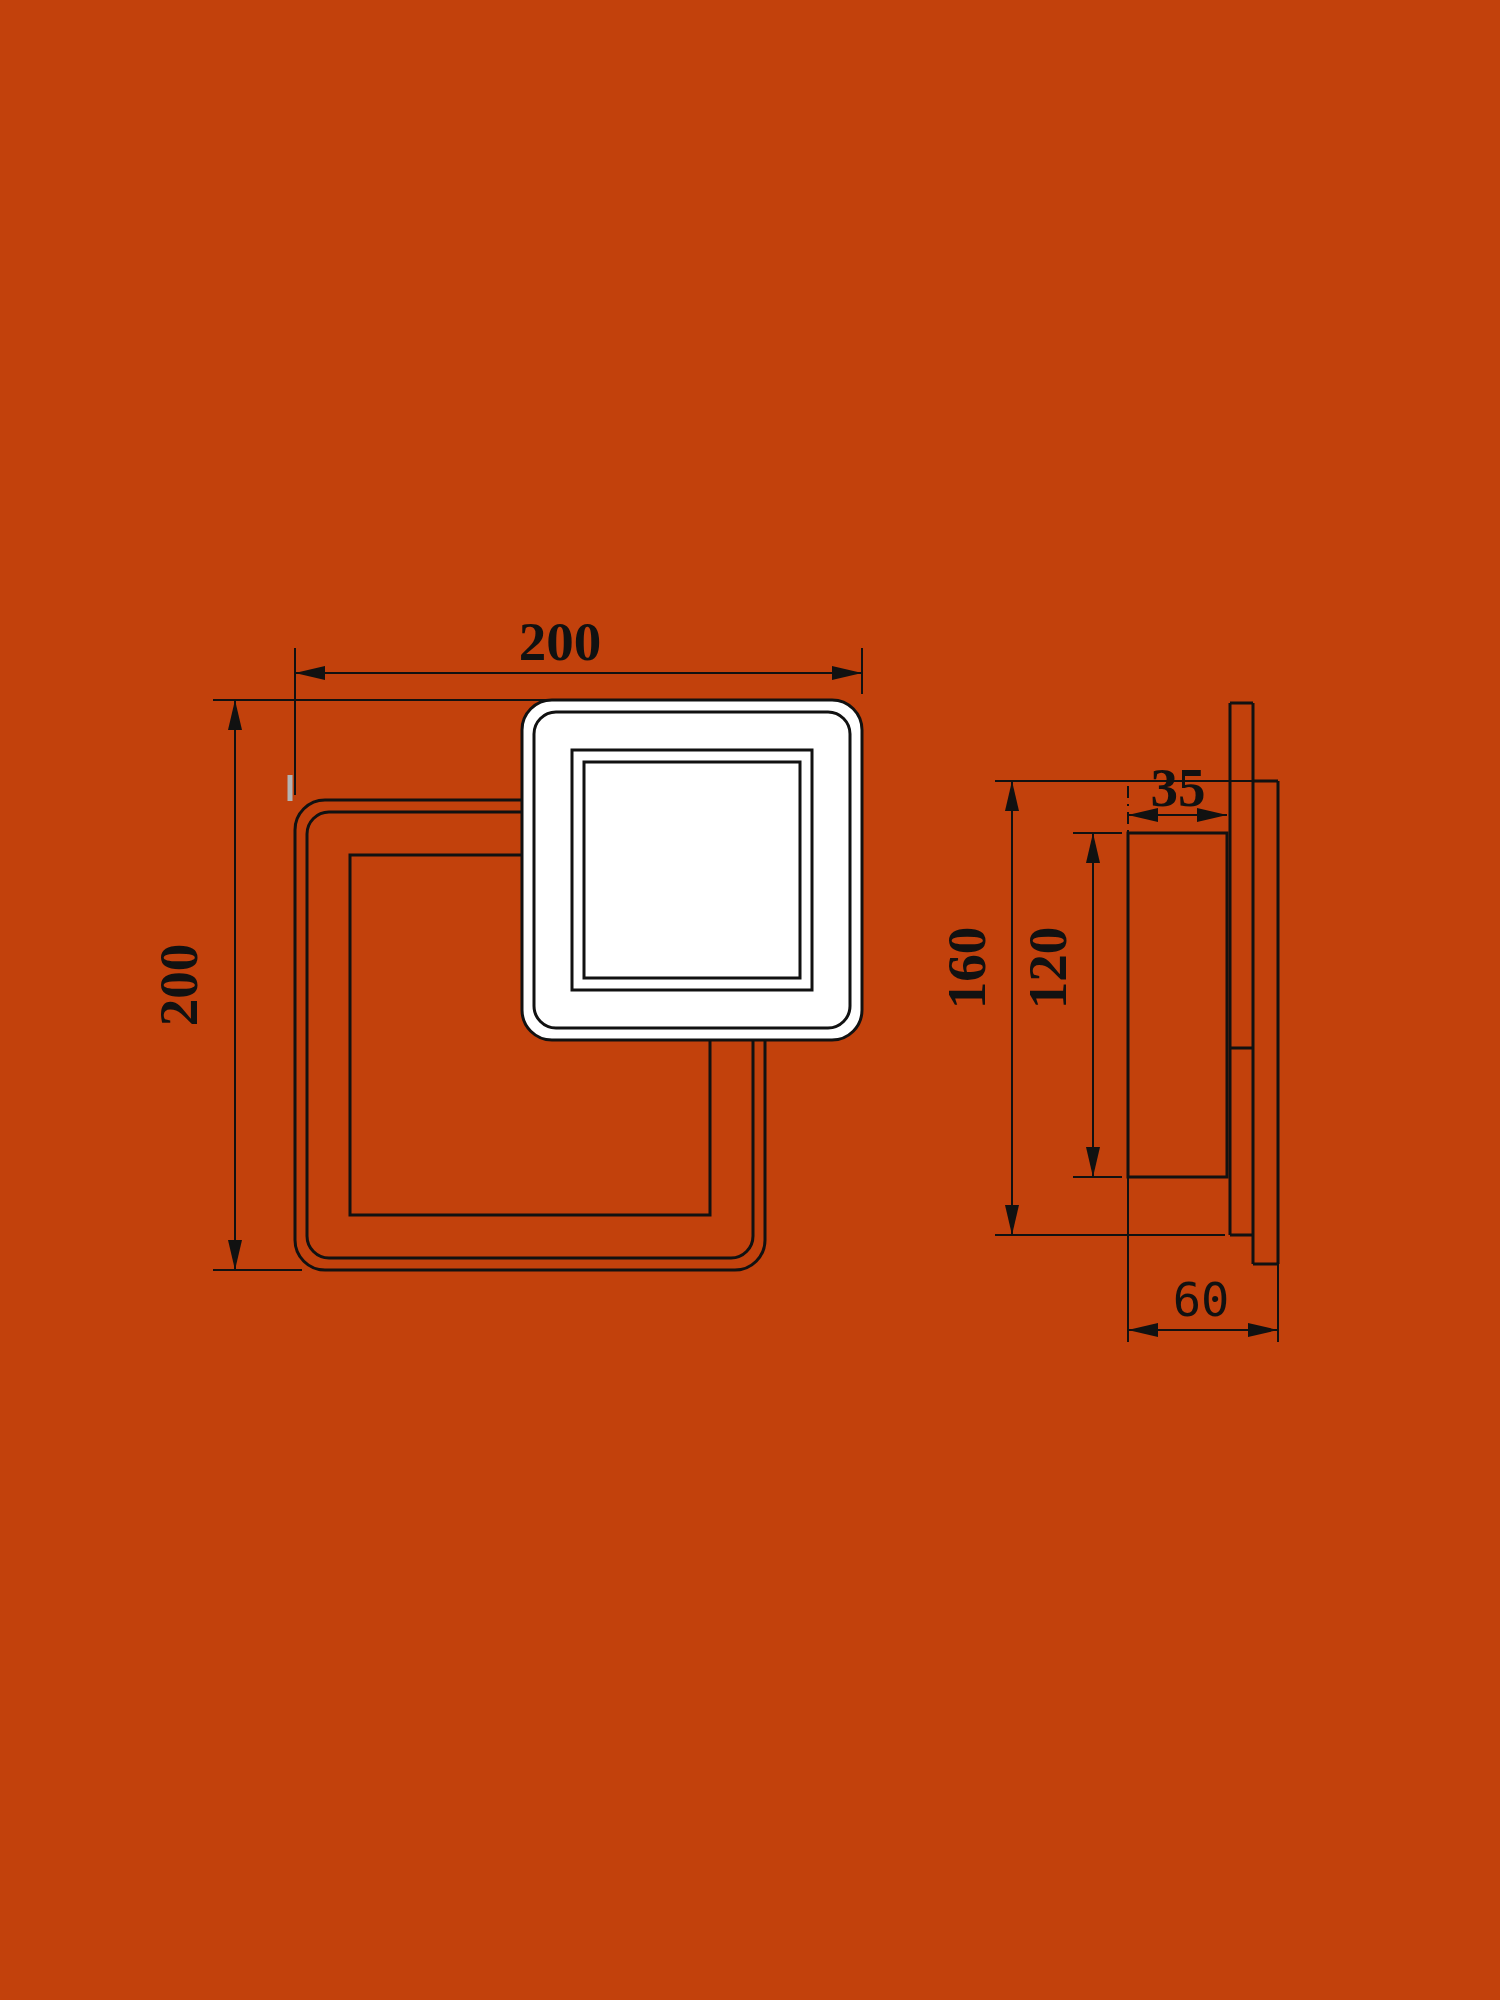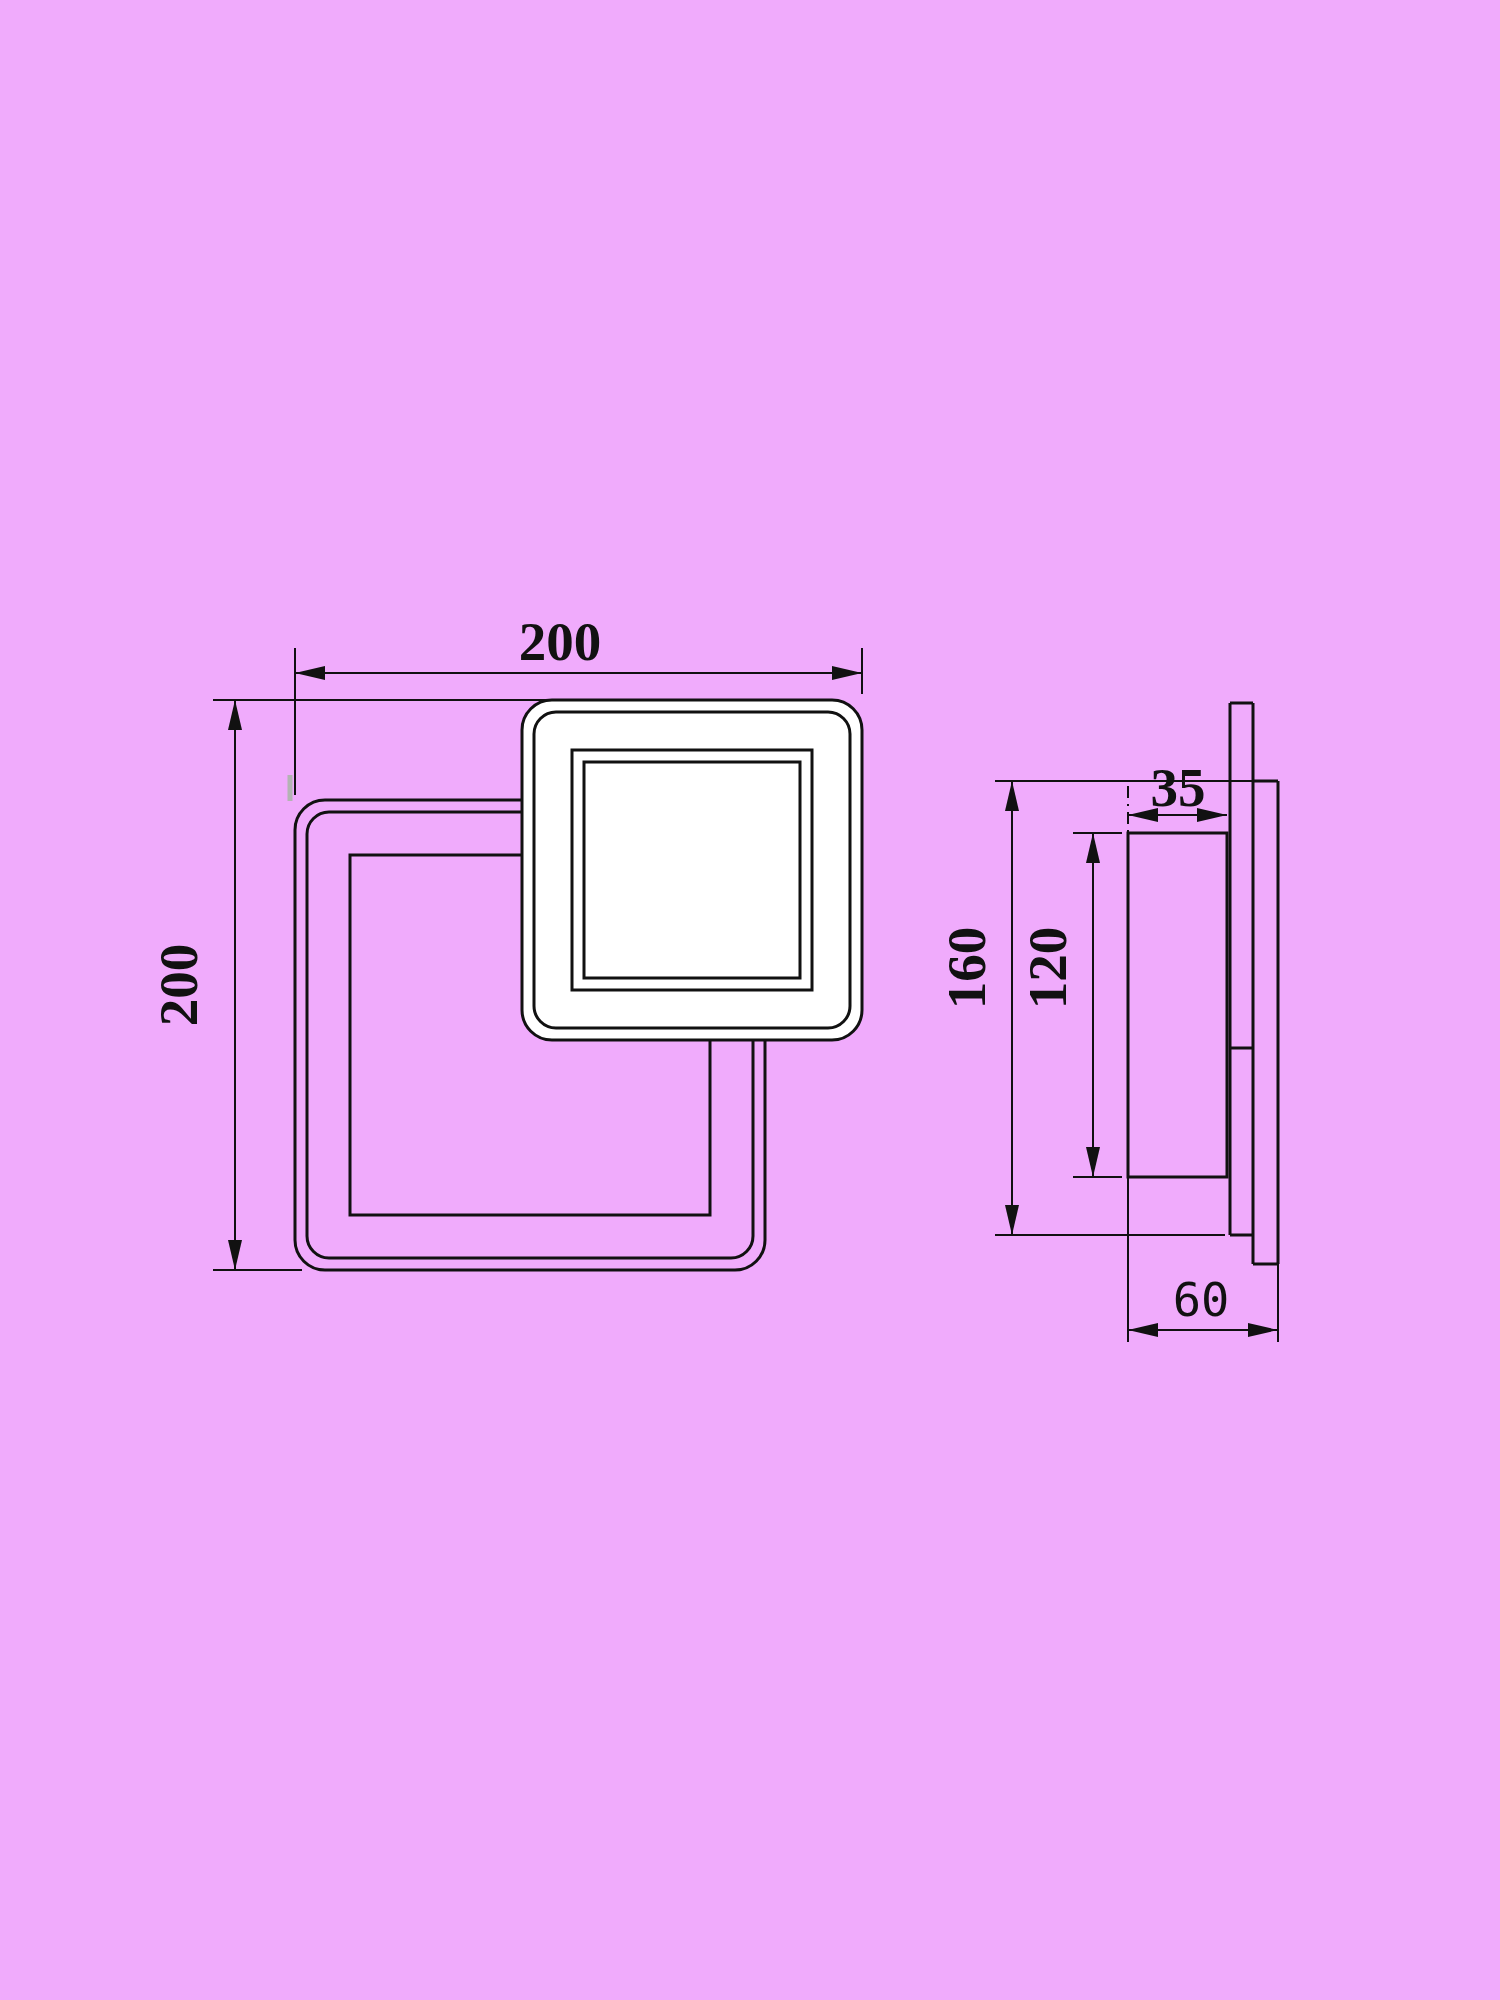--- a/index.html
+++ b/index.html
@@ -1,20 +1,20 @@
 <!DOCTYPE html>
 <html><head>
 <meta charset="utf-8">
 <style>
   html, body { margin: 0; padding: 0; background: #ffffff; }
   .canvas {
     position: relative;
     width: 1500px;
     height: 2000px;
-    background: #f0abfc;
+    background: #c2410c;
     overflow: hidden;
   }
   svg { display: block; }
   .geo  { stroke: #111111; stroke-width: 3; fill: none; stroke-linecap: butt; }
   .geo-fill { fill: #ffffff; stroke: #111111; stroke-width: 3; }
   .dim  { stroke: #111111; stroke-width: 2; fill: none; }
   .ext  { stroke: #111111; stroke-width: 2; fill: none; }
   .cl   { stroke: #111111; stroke-width: 2; fill: none; stroke-dasharray: 12 6 2 6; }
   .arrow { fill: #111111; stroke: none; }
   .dim-label {

